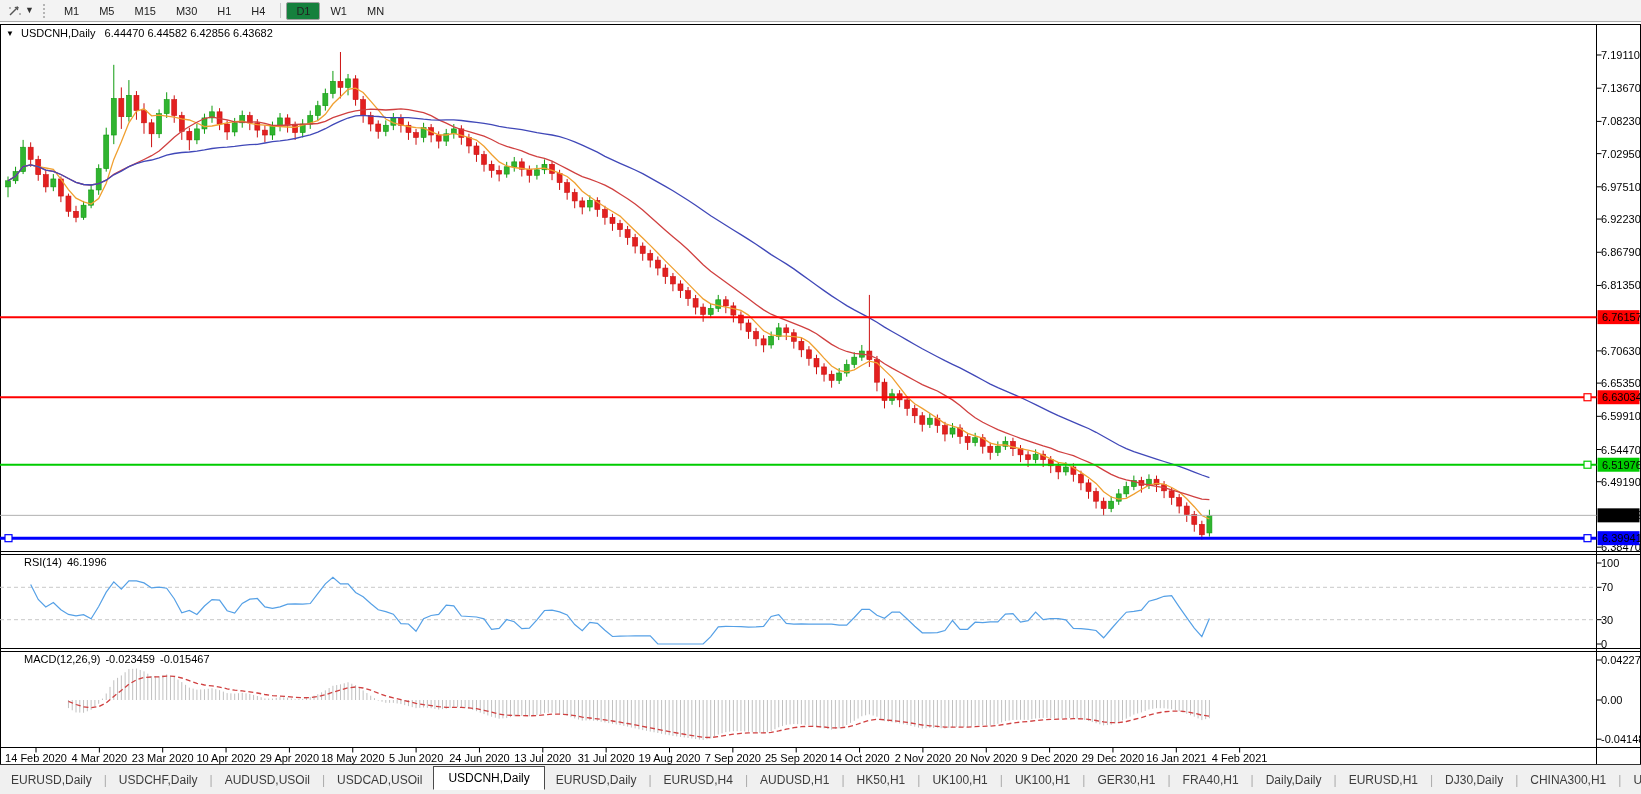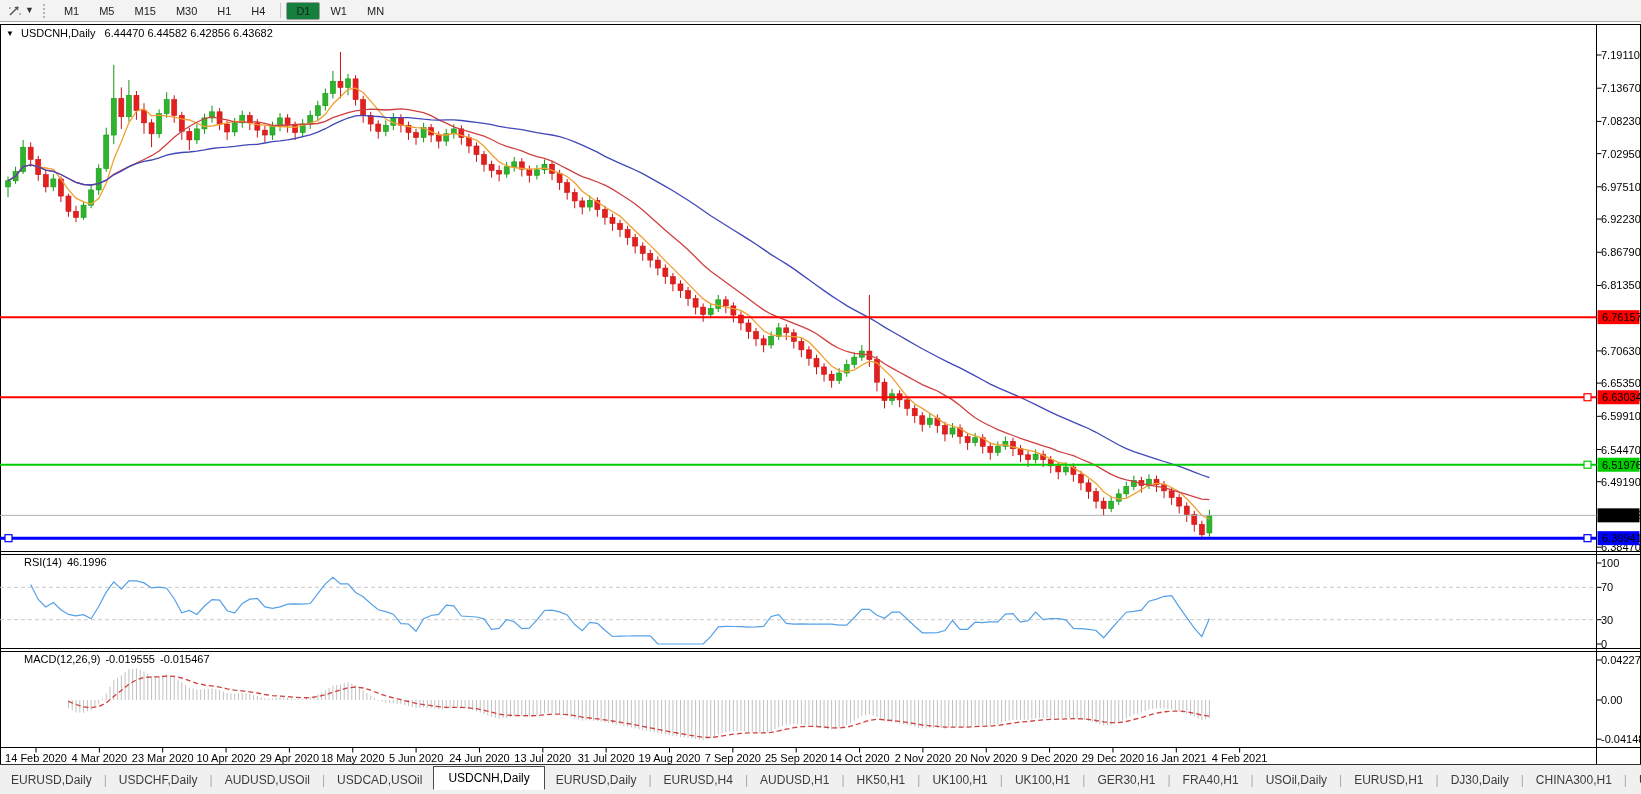--- a/index.html
+++ b/index.html
@@ -64,21 +64,21 @@
 <div class="chart-title">
   <span class="tri">▼</span>
   <span>USDCNH,Daily</span>
   <span class="num">6.44470 6.44582 6.42856 6.43682</span>
 </div>
 
 <div class="panel-label" id="rsi-label">
   <span>RSI(14)</span><span>46.1996</span>
 </div>
 <div class="panel-label" id="macd-label">
-  <span>MACD(12,26,9)</span><span>-0.019555</span><span>-0.015467</span>
+  <span>MACD(12,26,9)</span><span>-0.023459</span><span>-0.015467</span>
 </div>
 
 <svg id="cv" width="1641" height="794" viewBox="0 0 1641 794">
     <line x1="0" y1="24.5" x2="1641" y2="24.5" stroke="#000" stroke-width="1"></line>
     <line x1="0.5" y1="24" x2="0.5" y2="766" stroke="#000" stroke-width="1"></line>
     <line x1="1640.5" y1="24" x2="1640.5" y2="766" stroke="#000" stroke-width="1"></line>
     <line x1="1596.5" y1="24" x2="1596.5" y2="766" stroke="#000" stroke-width="1"></line>
     <line x1="0" y1="551.5" x2="1641" y2="551.5" stroke="#000" stroke-width="1"></line>
     <line x1="0" y1="554.5" x2="1641" y2="554.5" stroke="#000" stroke-width="1"></line>
     <line x1="0" y1="648.5" x2="1641" y2="648.5" stroke="#000" stroke-width="1"></line>
@@ -836,21 +836,21 @@
       <span class="tab">HK50,H1</span>
       <span class="tabsep">|</span>
       <span class="tab">UK100,H1</span>
       <span class="tabsep">|</span>
       <span class="tab">UK100,H1</span>
       <span class="tabsep">|</span>
       <span class="tab">GER30,H1</span>
       <span class="tabsep">|</span>
       <span class="tab">FRA40,H1</span>
       <span class="tabsep">|</span>
-      <span class="tab">USOil,Daily</span>
+      <span class="tab">Daily,Daily</span>
       <span class="tabsep">|</span>
       <span class="tab">EURUSD,H1</span>
       <span class="tabsep">|</span>
       <span class="tab">DJ30,Daily</span>
       <span class="tabsep">|</span>
       <span class="tab">CHINA300,H1</span>
       <span class="tabsep">|</span>
       <span class="tab">USOil,H1</span>
     </span>
 

